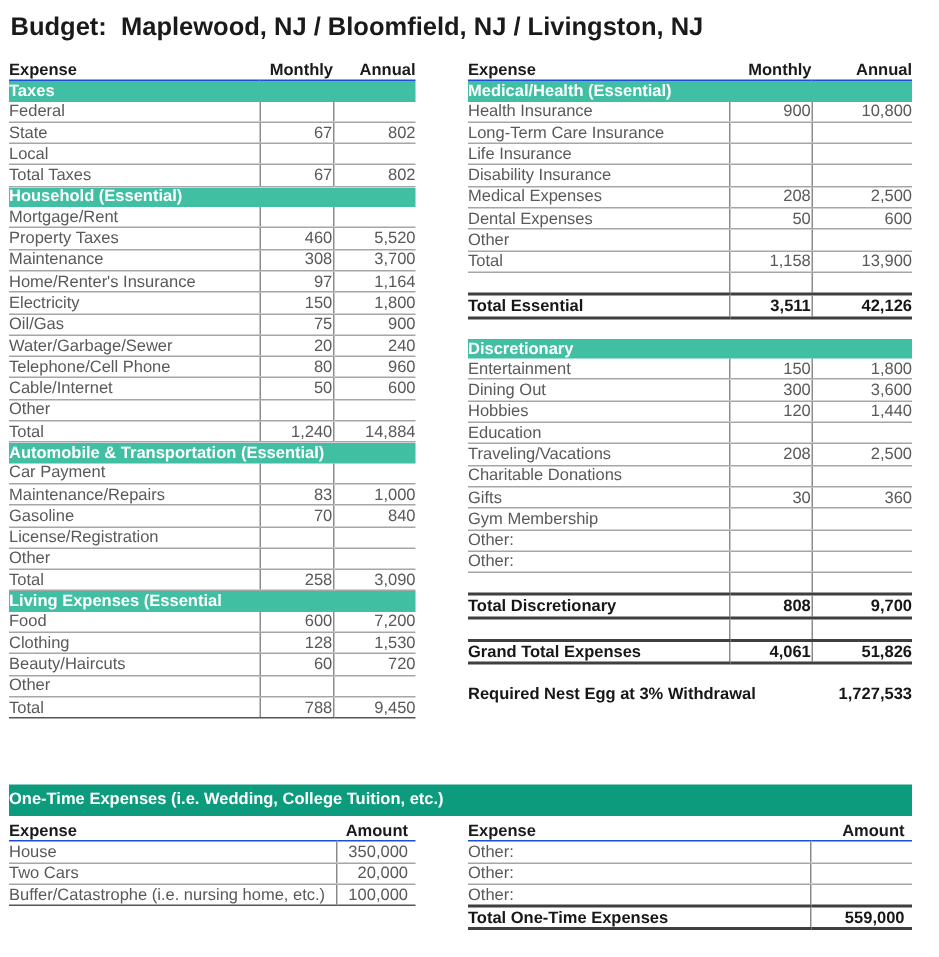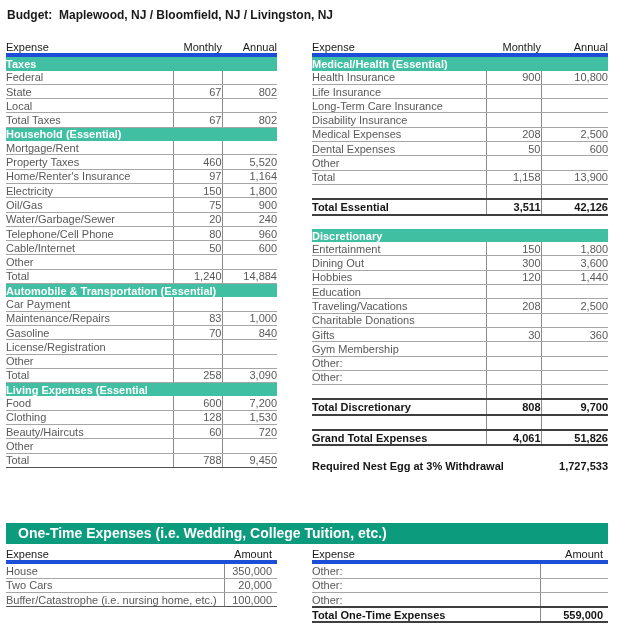--- a/index.html
+++ b/index.html
@@ -1,41 +1,41 @@
 <!DOCTYPE html>
 <html style="--section-bg: #41bfa3; --banner-bg: #0c9b7d;"><head>
 <meta charset="utf-8">
 <style>
   html,body{margin:0;padding:0;background:#ffffff;}
   #page{position:relative;width:626px;height:638px;background:#ffffff;overflow:hidden;
         font-family:"Liberation Sans",sans-serif;}
-  #title{position:absolute;left:7px;top:8px;font-size:12px;font-weight:bold;color:#1a1a1a;white-space:pre;}
+  #title{position:absolute;left:7px;top:8px;font-size:17px;font-weight:bold;color:#1a1a1a;white-space:pre;}
 
   table.bt{position:absolute;border-collapse:collapse;table-layout:fixed;}
   table.bt td{height:13.3px;font-size:11px;line-height:12px;color:#595959;padding:0;
               overflow:hidden;white-space:nowrap;vertical-align:middle;}
   td.lbl{padding-left:3px;text-align:left;}
   td.num{text-align:right;padding-right:9px;}
   #tblOL td.num,#tblOR td.num{padding-right:5px;}
 
-  tr.hdr td{font-weight:normal;color:#1a1a1a;border-bottom:4px solid #1d4ed8;}
+  tr.hdr td{font-weight:bold;color:#1a1a1a;border-bottom:1px solid #1d4ed8;}
   tr.item td{border-bottom:1px solid #a6a6a6;}
   tr.item td.c1,tr.item td.c2,
   tr.blank td.c1,tr.blank td.c2,
   tr.bold td.c1,tr.bold td.c2{border-left:1px solid #8c8c8c;}
   tr.section td{background:var(--section-bg,#41bfa3);color:#ffffff;font-weight:bold;border:none;}
   tr.bold td{font-weight:bold;color:#161616;border-top:2px solid #3f3f3f;border-bottom:2px solid #3f3f3f;}
   tr.nestegg td{font-weight:bold;color:#161616;border:none;margin-left:27px;}
   tr.spacer td{border:none;}
   td.muted{color:#a8a8a8;}
   table.bt tbody tr.item:last-child td{border-bottom:1px solid #555555;}
 
   #banner{position:absolute;left:6px;top:523px;width:602px;height:21px;
-          background:var(--banner-bg,#0c9b7d);color:#ffffff;font-size:14px;font-weight:bold;
-          line-height:21px;padding-left:12px;box-sizing:border-box;white-space:nowrap;overflow:hidden;}
+          background:var(--banner-bg,#0c9b7d);color:#ffffff;font-size:11px;font-weight:bold;
+          line-height:21px;padding-left:0;box-sizing:border-box;white-space:nowrap;overflow:hidden;}
   #tblL{left:6px;top:40px;width:271px;}
   #tblR{left:312px;top:40px;width:296px;}
   #tblOL{left:6px;top:547px;width:271px;}
   #tblOR{left:312px;top:547px;width:296px;}
 </style>
 </head>
 <body>
 
 <div id="page">
   <div id="title">Budget:  Maplewood, NJ / Bloomfield, NJ / Livingston, NJ</div>
@@ -82,20 +82,25 @@
           <td class="lbl">Mortgage/Rent</td>
           <td class="num c1"></td>
           <td class="num c2"></td>
         </tr>
         <tr class="item">
           <td class="lbl">Property Taxes</td>
           <td class="num c1">460</td>
           <td class="num c2">5,520</td>
         </tr>
         <tr class="item">
+          <td class="lbl">Maintenance</td>
+          <td class="num c1">308</td>
+          <td class="num c2">3,700</td>
+        </tr>
+        <tr class="item">
           <td class="lbl">Home/Renter's Insurance</td>
           <td class="num c1">97</td>
           <td class="num c2">1,164</td>
         </tr>
         <tr class="item">
           <td class="lbl">Electricity</td>
           <td class="num c1">150</td>
           <td class="num c2">1,800</td>
         </tr>
         <tr class="item">
@@ -206,26 +211,26 @@
         </tr>
         <tr class="section">
           <td class="lbl" colspan="3">Medical/Health (Essential)</td>
         </tr>
         <tr class="item">
           <td class="lbl">Health Insurance</td>
           <td class="num c1">900</td>
           <td class="num c2">10,800</td>
         </tr>
         <tr class="item">
+          <td class="lbl">Long-Term Care Insurance</td>
+          <td class="num c1"></td>
+          <td class="num c2"></td>
+        </tr>
+        <tr class="item">
           <td class="lbl">Life Insurance</td>
-          <td class="num c1"></td>
-          <td class="num c2"></td>
-        </tr>
-        <tr class="item">
-          <td class="lbl">Long-Term Care Insurance</td>
           <td class="num c1"></td>
           <td class="num c2"></td>
         </tr>
         <tr class="item">
           <td class="lbl">Disability Insurance</td>
           <td class="num c1"></td>
           <td class="num c2"></td>
         </tr>
         <tr class="item">
           <td class="lbl">Medical Expenses</td>

